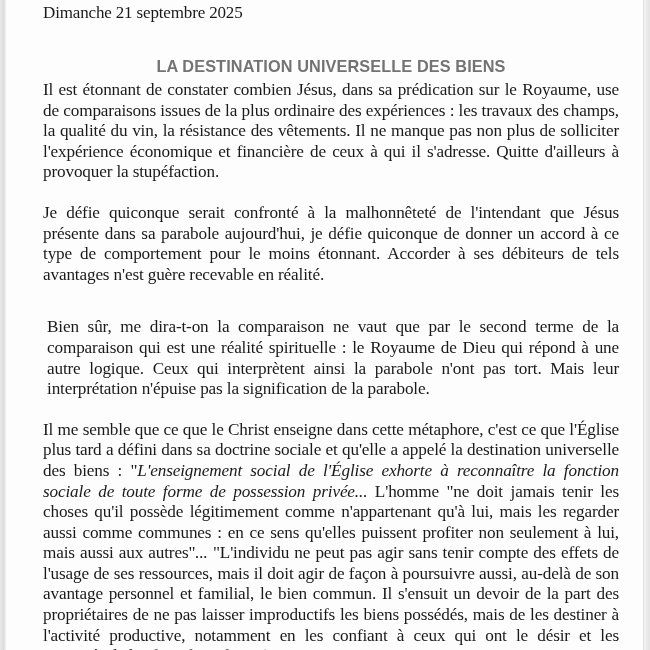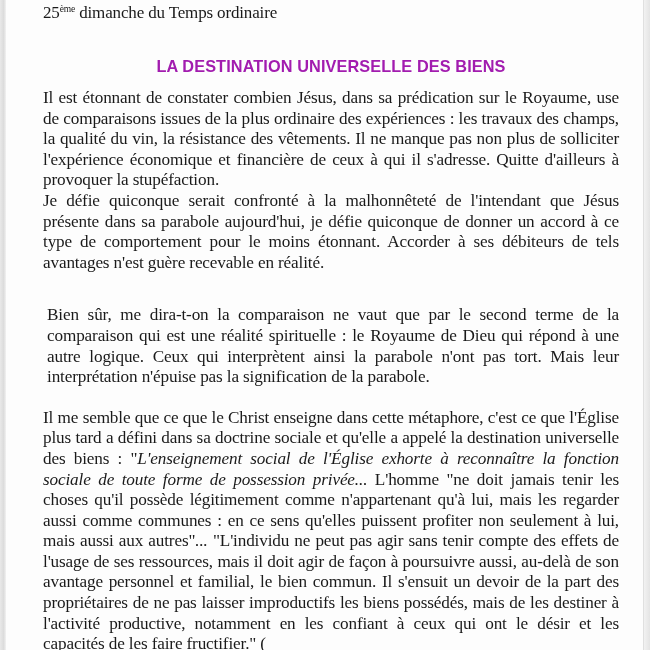--- a/index.html
+++ b/index.html
@@ -53,42 +53,42 @@
     line-height: 0;
   }
   .title {
     margin: 33px 0 0 0;
     text-align: center;
     font-family: "Liberation Sans", "DejaVu Sans", sans-serif;
     font-weight: bold;
     font-size: 16.3px;
     line-height: 20px;
     letter-spacing: 0.1px;
-    color: #a21caf;
+    color: #737373;
   }
   p {
     margin: 0;
     text-align: justify;
     text-align-last: left;
   }
-  .p1 { margin-top: 12px; }
-  .p2 { }
+  .p1 { margin-top: 4px; }
+  .p2 { margin-top: 20px; }
   .p3 { margin-top: 32px; padding-left: 4px; }
   .p4 { margin-top: 20px; }
   em { }
 </style>
 </head>
 <body>
 
 <div class="viewport">
   <div class="edge-left"></div>
   <div class="edge-right"></div>
 
   <div class="page">
-    <span class="header-line"><span>25</span><sup>ème</sup><span> dimanche du Temps ordinaire</span></span>
+    <span class="header-line">Dimanche 21 septembre 2025</span>
 
     <h1 class="title">LA DESTINATION UNIVERSELLE DES BIENS</h1>
 
     <p class="p1">Il est étonnant de constater combien Jésus, dans sa prédication sur le Royaume, use de comparaisons issues de la plus ordinaire des expériences : les travaux des champs, la qualité du vin, la résistance des vêtements. Il ne manque pas non plus de solliciter l'expérience économique et financière de ceux à qui il s'adresse. Quitte d'ailleurs à provoquer la stupéfaction.</p>
     <p class="p2">Je défie quiconque serait confronté à la malhonnêteté de l'intendant que Jésus présente dans sa parabole aujourd'hui, je défie quiconque de donner un accord à ce type de comportement pour le moins étonnant. Accorder à ses débiteurs de tels avantages n'est guère recevable en réalité.</p>
     <p class="p3">Bien sûr, me dira-t-on la comparaison ne vaut que par le second terme de la comparaison qui est une réalité spirituelle : le Royaume de Dieu qui répond à une autre logique. Ceux qui interprètent ainsi la parabole n'ont pas tort. Mais leur interprétation n'épuise pas la signification de la parabole.</p>
     <p class="p4"><span>Il me semble que ce que le Christ enseigne dans cette métaphore, c'est ce que l'Église plus tard a défini dans sa doctrine sociale et qu'elle a appelé la destination universelle des biens : "</span><em>L'enseignement social de l'Église exhorte à reconnaître la fonction sociale de toute forme de possession privée</em><em>... </em><span>L'homme "ne doit jamais tenir les choses qu'il possède légitimement comme n'appartenant qu'à lui, mais les regarder aussi comme communes : en ce sens qu'elles puissent profiter non seulement à lui, mais aussi aux autres"</span><em>... </em><span>"L'individu ne peut pas agir sans tenir compte des effets de l'usage de ses ressources, mais il doit agir de façon à poursuivre aussi, au-delà de son avantage personnel et familial, le bien commun. Il s'ensuit un devoir de la part des propriétaires de ne pas laisser improductifs les biens possédés, mais de les destiner à l'activité productive, notamment en les confiant à ceux qui ont le désir et les capacités de les faire fructifier." (</span></p>
 
   </div>
 </div>

